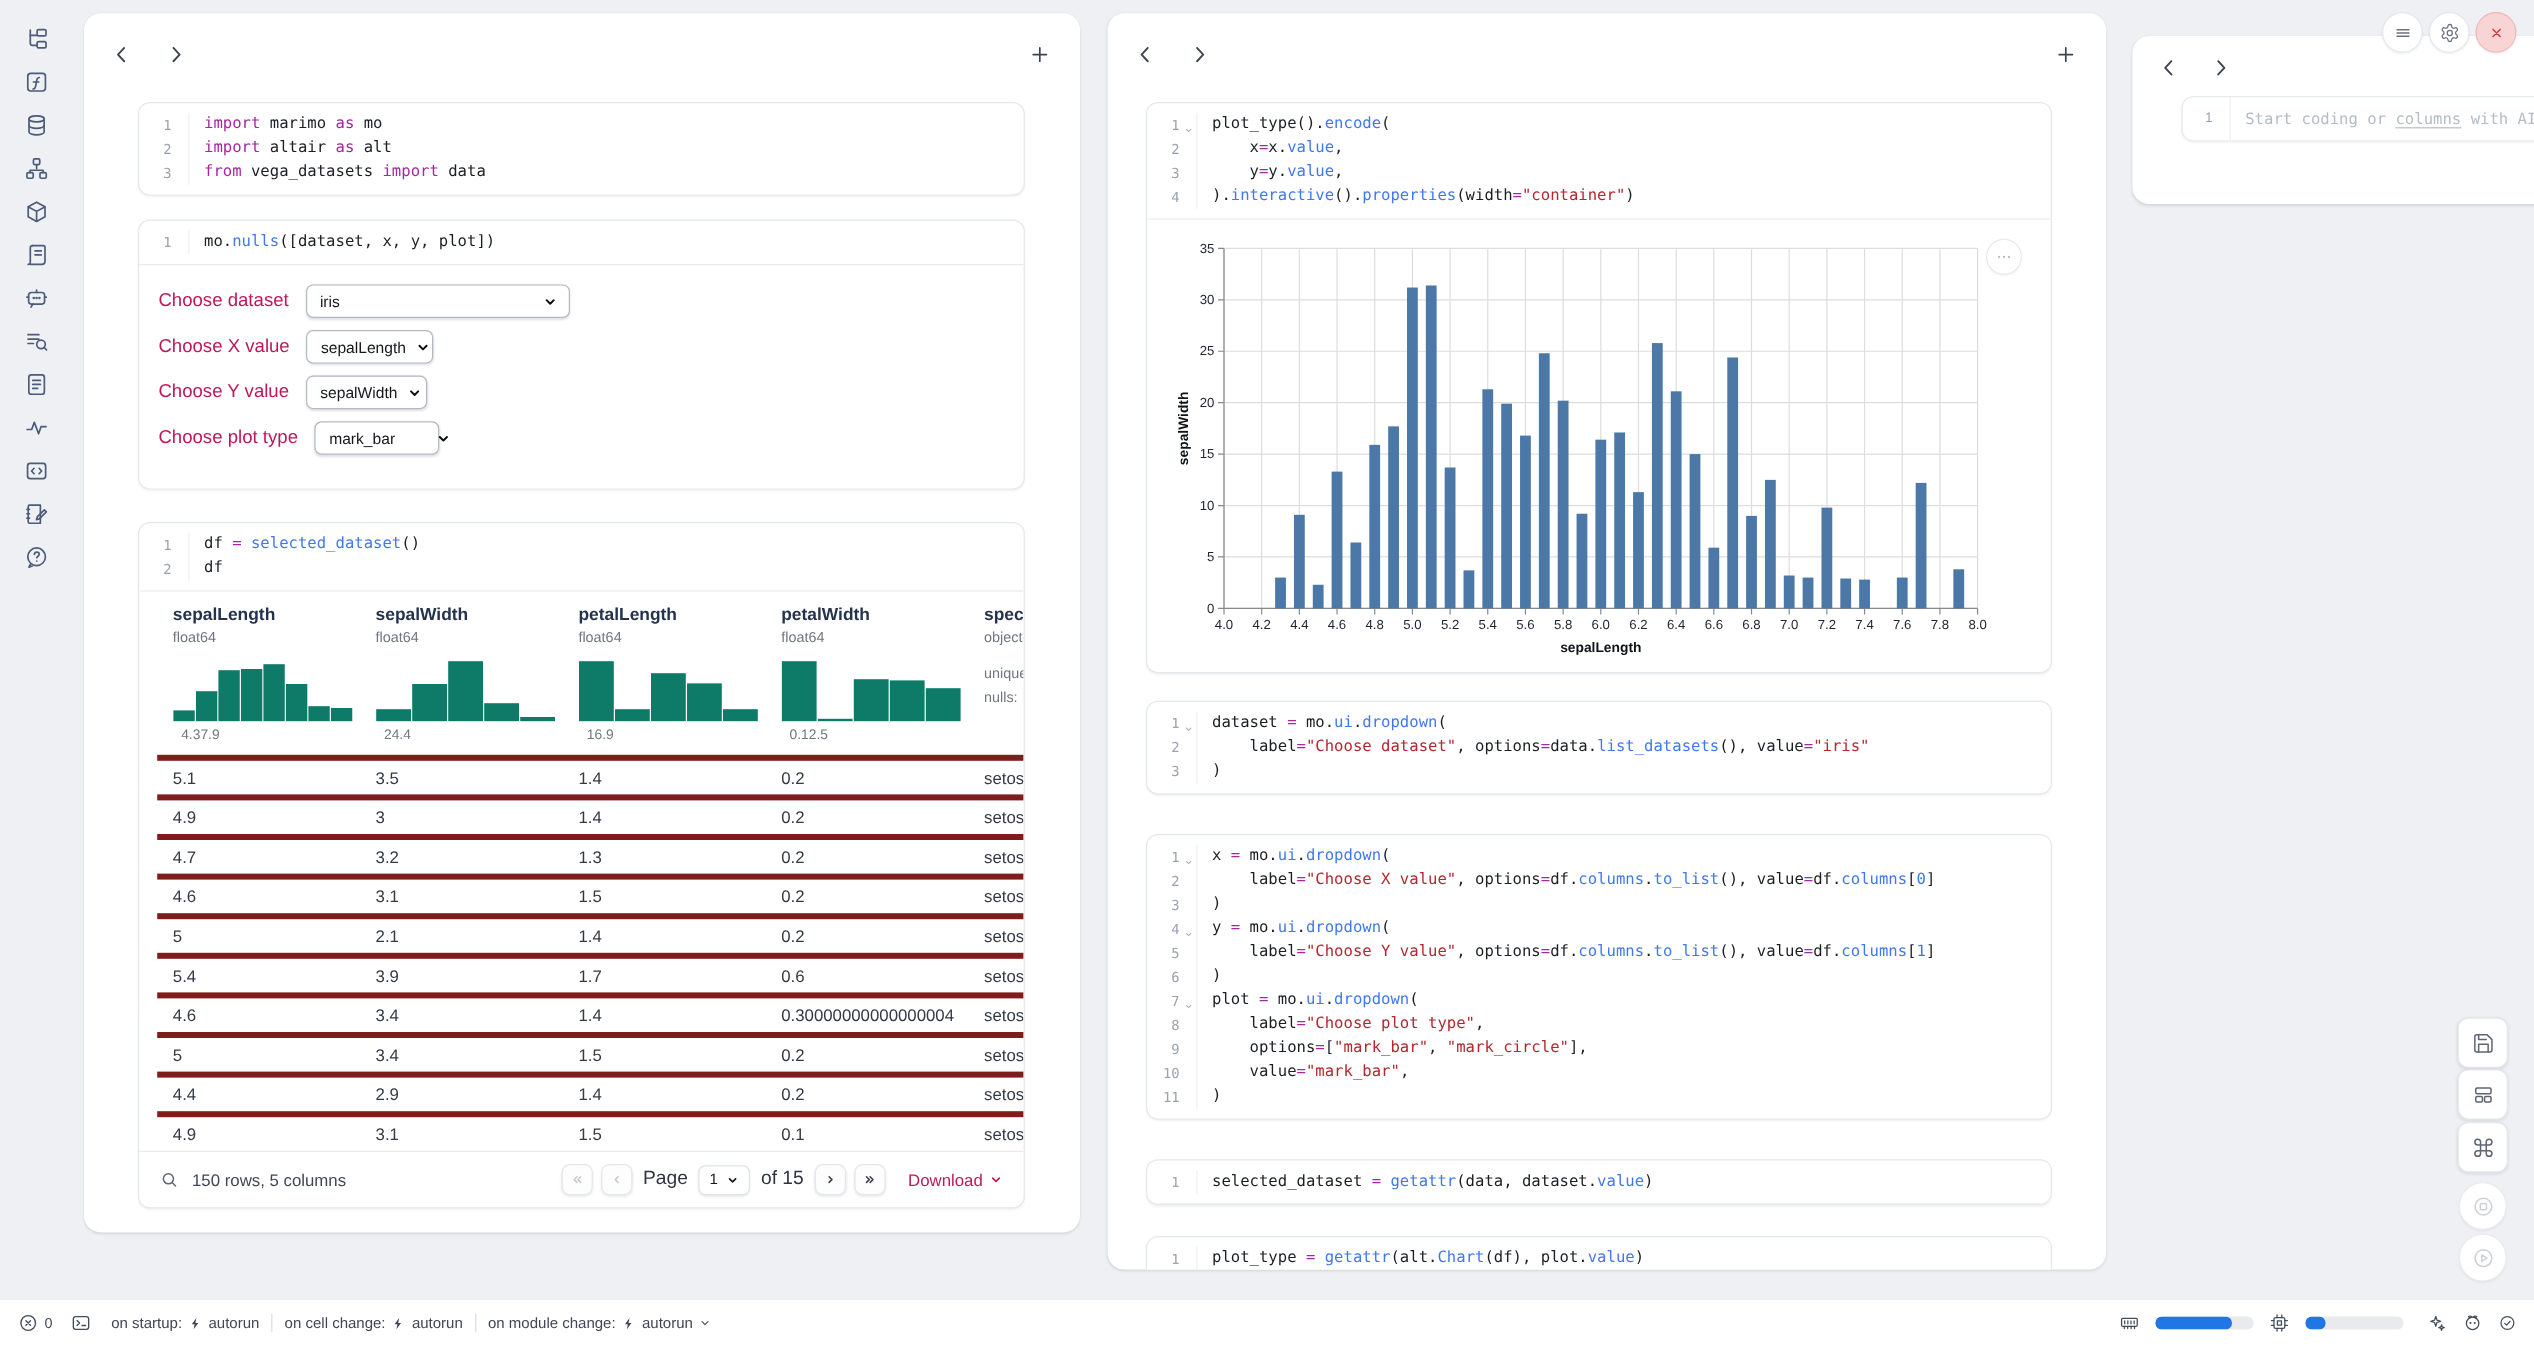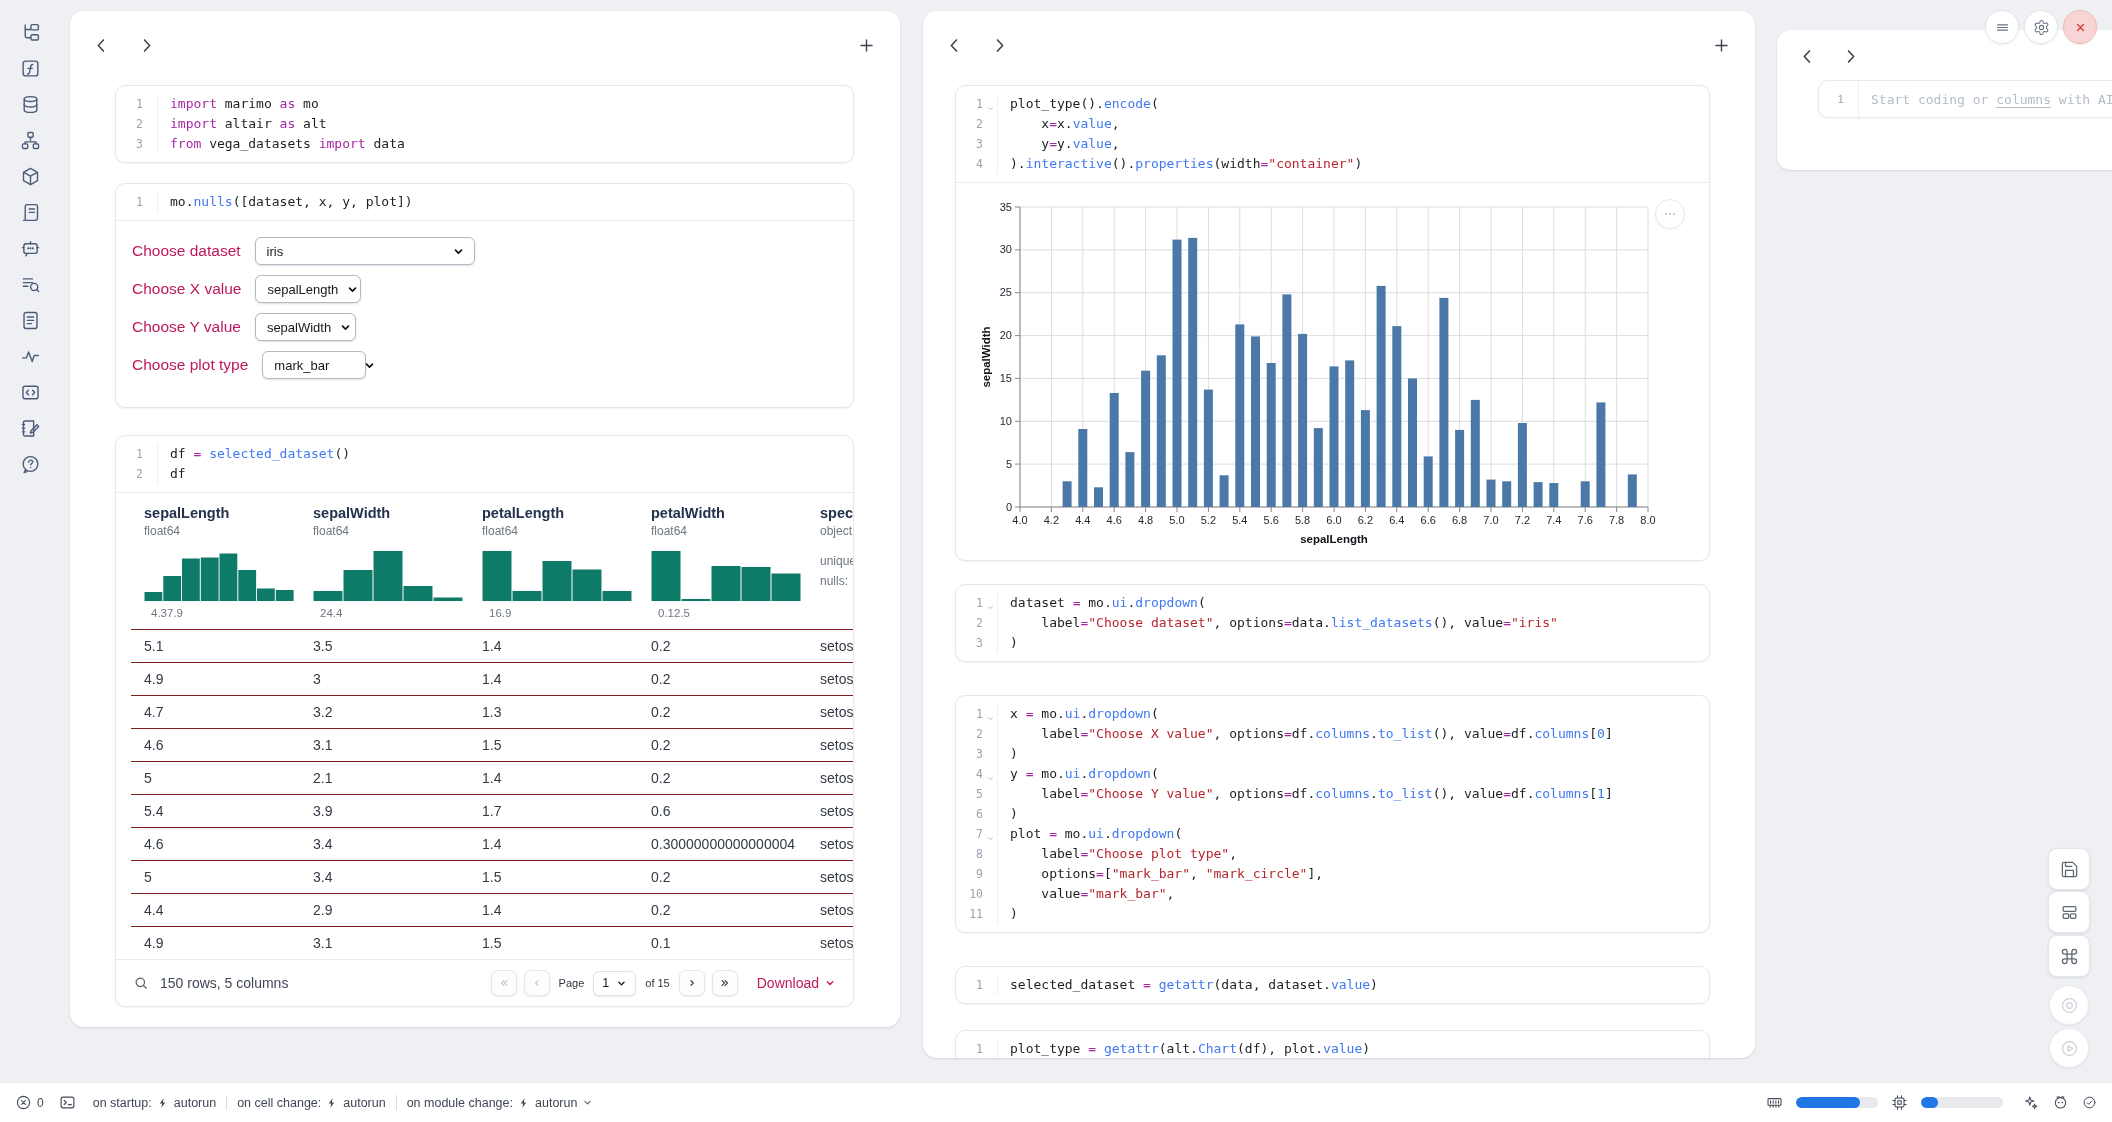--- a/index.html
+++ b/index.html
@@ -45,31 +45,31 @@
   
   #tableWrap{padding-left:15px;overflow:hidden}
   #tableHead{display:flex;width:845px;padding:12px 0 10px 0}
   .hcol{flex:0 0 169px;width:169px;padding-left:13px}
   .cname{font-weight:700;font-size:14.5px;color:#24324e}
   .cdtype{font-size:12px;color:#6e7681;margin-top:3px}
   .chist{margin-top:9px;display:block}
   .crange{display:flex;justify-content:flex-start;width:150px;font-size:11.5px;color:#6e7681;margin-top:4px;padding:0 3px 0 7px}
   .cmeta{font-size:12px;color:#6e7681;margin-top:13px;line-height:20px}
   #tableBody{width:845px}
-  .trow{display:flex;border-top:1px solid #7f1d1d;height:33px}
+  .trow{display:flex;border-top:5px solid #7f1d1d;height:33px}
   .tcell{flex:0 0 169px;width:169px;padding-left:13px;font-size:14px;color:#333a45;display:flex;align-items:center;white-space:nowrap;overflow:hidden}
   .tfoot{border-top:1px solid #e8ebee;height:47px;display:flex;align-items:center;padding:0 17px 0 17px}
   .fsearch{width:16px;height:16px;color:#5f6773;margin-right:11px;cursor:pointer}
   .fsearch svg{width:100%;height:100%}
   .fsummary{font-size:14px;color:#3e4754}
   .fpag{margin-left:auto;display:flex;align-items:center;gap:7px}
   .pbtn{width:26px;height:26px;border:1px solid #e3e6ea;border-radius:7px;background:#fdfdfe;box-shadow:0 1px 2px rgba(20,30,50,.09);display:flex;align-items:center;justify-content:center;cursor:pointer}
   .pbtn svg{width:14px;height:14px}
   .pbtn.dim{color:#c4cad2}.pbtn.on{color:#3c434e}
-  .plabel{font-size:11px;color:#2e3540;margin:0 2px}
+  .plabel{font-size:16px;color:#2e3540;margin:0 2px}
   .pselect{height:25px;border:1px solid #dfe3e8;border-radius:6px;background:#fff;box-shadow:0 1px 2px rgba(20,30,50,.09);display:flex;align-items:center;gap:7px;padding:0 8px;font-size:12.5px;color:#16181d;cursor:pointer}
   .pselect svg{width:11px;height:11px}
   .download{color:#be185d;font-size:14px;display:flex;gap:5px;align-items:center;margin-left:12px;cursor:pointer}
   .download svg{width:12px;height:12px}
 
   
   #chartOut{position:relative;height:378px}
   #chartSvg{margin:16px 0 0 22px;display:block}
   .cg{stroke:#dddddd;stroke-width:1}
   .cd{stroke:#898989;stroke-width:1}

